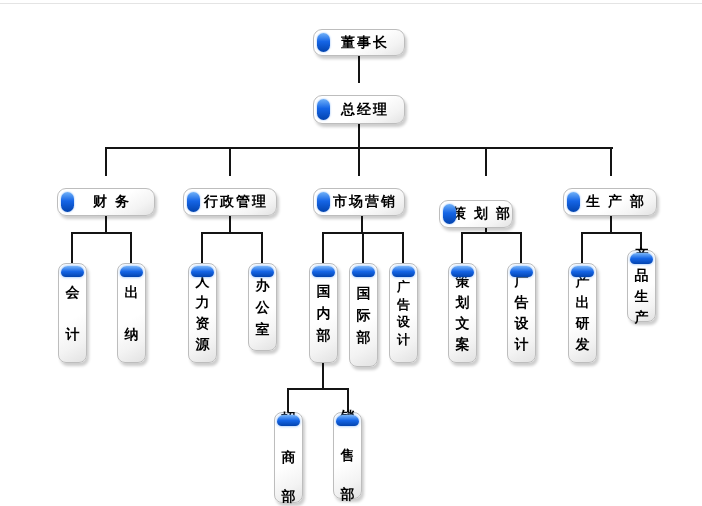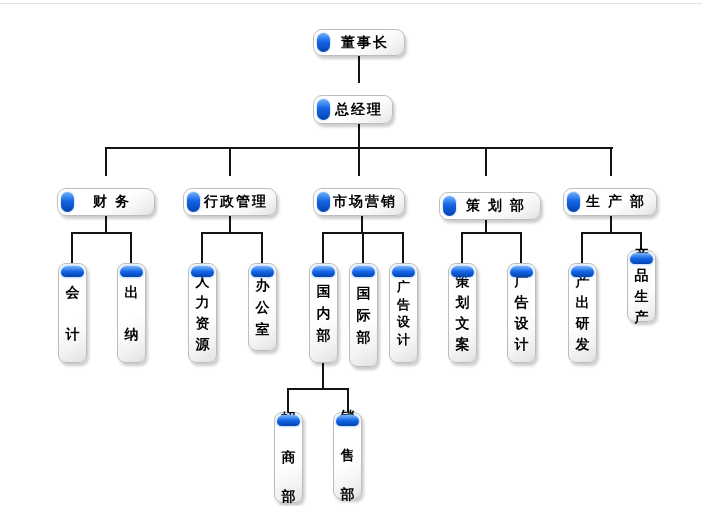--- a/index.html
+++ b/index.html
@@ -95,38 +95,38 @@
   <div class="line" style="left:322px;top:363px;width:2px;height:26px"></div>
   <div class="line" style="left:287px;top:388px;width:62px;height:2px"></div>
   <div class="line" style="left:287px;top:388px;width:2px;height:24px"></div>
   <div class="line" style="left:347px;top:388px;width:2px;height:24px"></div>
 
   <div class="hbox" style="left:313px;top:17px;width:92px;height:27px">
     <span class="tab"></span>
     <span>董事长</span>
   </div>
 
-  <div class="hbox" style="left:313px;top:83px;width:80px;height:29px">
+  <div class="hbox" style="left:313px;top:83px;width:92px;height:29px">
     <span class="tab"></span>
     <span>总经理</span>
   </div>
 
   <div class="hbox" style="left:57px;top:176px;width:98px;height:28px">
     <span class="tab"></span>
     <span>财  务</span>
   </div>
   <div class="hbox" style="left:183px;top:176px;width:94px;height:28px">
     <span class="tab"></span>
     <span>行政管理</span>
   </div>
   <div class="hbox" style="left:313px;top:176px;width:92px;height:28px">
     <span class="tab"></span>
     <span>市场营销</span>
   </div>
-  <div class="hbox" style="left:439px;top:180px;width:102px;height:28px">
+  <div class="hbox" style="left:439px;top:188px;width:74px;height:28px">
     <span class="tab"></span>
     <span>策 划 部</span>
   </div>
   <div class="hbox" style="left:563px;top:176px;width:94px;height:28px">
     <span class="tab"></span>
     <span>生 产 部</span>
   </div>
 
   <div class="vbox" style="left:58px;top:263px;width:29px;height:100px">
     <span class="tab"></span>

